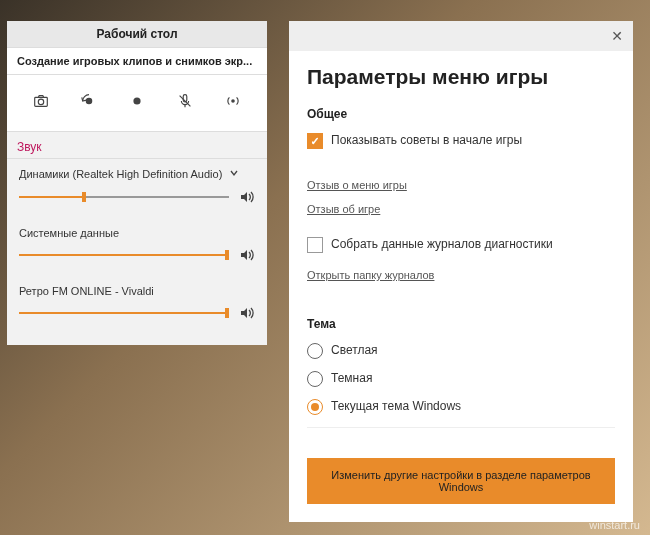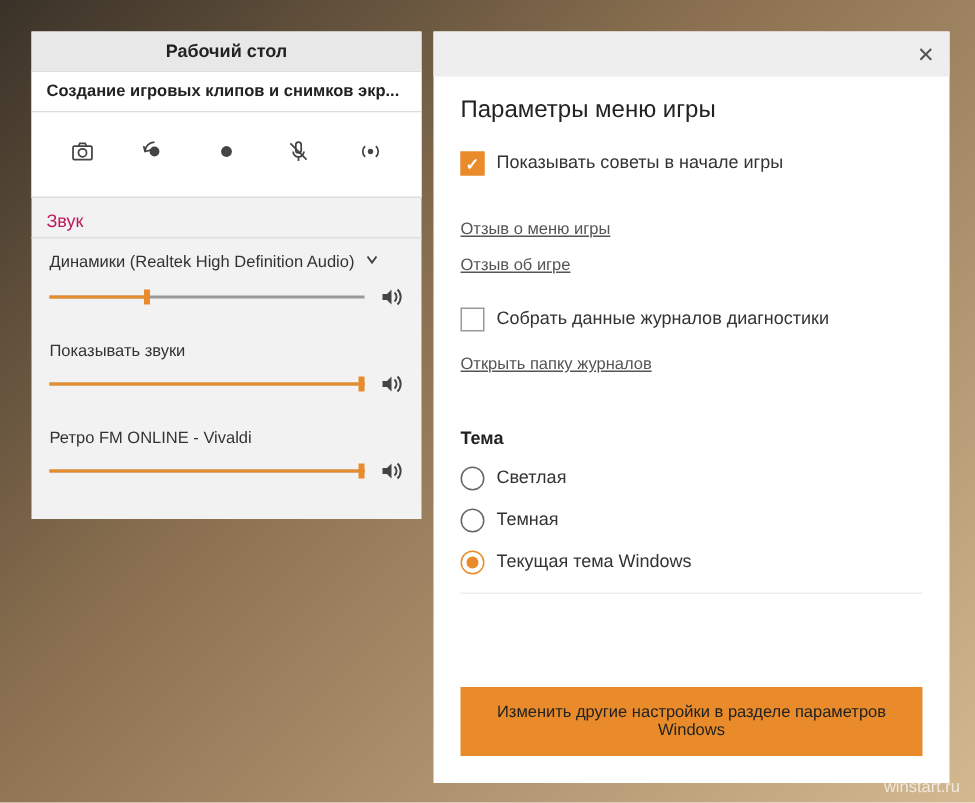--- a/index.html
+++ b/index.html
@@ -1,21 +1,21 @@
 <!DOCTYPE html>
 <html><head>
 <meta charset="utf-8">
 <style>
 * { box-sizing: border-box; margin: 0; padding: 0; font-family: "Segoe UI", Arial, sans-serif; }
 body { width: 650px; height: 535px; background: linear-gradient(135deg, #3a3228 0%, #8a7050 40%, #d4b890 100%); position: relative; overflow: hidden; }
 
 .panel { background: #f2f2f2; position: absolute; }
 
 
-.left { left: 21px; top: 21px; width: 260px; }
+.left { left: 7px; top: 21px; width: 260px; }
 .lp-header { background: #e8e8e8; text-align: center; padding: 6px 0; font-size: 12px; font-weight: 600; color: #222; }
 .lp-top { display: flex; align-items: center; padding: 10px 14px; }
 .time { font-size: 22px; font-weight: 600; color: #222; flex: 1; }
 .top-icons { display: flex; align-items: center; gap: 10px; }
 .ico { width: 16px; height: 16px; display: flex; align-items: center; justify-content: center; }
 .avatar { width: 24px; height: 24px; border-radius: 50%; background: radial-gradient(circle at 30% 30%, #6a8a5a, #2a3a2a); }
 .lp-sub { background: #fff; padding: 7px 10px; font-size: 11px; font-weight: 600; color: #222; border-top: 1px solid #ddd; border-bottom: 1px solid #ddd; white-space: nowrap; overflow: hidden; text-overflow: ellipsis; }
 .lp-controls { background: #fff; display: flex; justify-content: space-around; padding: 12px 10px 16px; border-bottom: 1px solid #ddd; }
 .ctrl { width: 28px; height: 28px; display: flex; align-items: center; justify-content: center; position: relative; }
 .lp-section-title { padding: 8px 10px 4px; font-size: 12px; font-weight: 400; color: #be185d; border-bottom: 1px solid #ddd; }
@@ -26,21 +26,21 @@
 .slider { flex: 1; height: 2px; background: #999; position: relative; margin-right: 10px; }
 .slider-fill { position: absolute; left: 0; top: 0; height: 2px; background: #e98b2a; }
 .slider-thumb { position: absolute; top: -4px; width: 4px; height: 10px; background: #e98b2a; }
 .vol-ico { width: 16px; height: 16px; }
 
 
 .right { left: 289px; top: 21px; width: 344px; height: 501px; background: #fff; display: flex; flex-direction: column; }
 .rp-header { height: 30px; background: #eee; display: flex; align-items: center; justify-content: flex-end; padding: 0 10px; }
 .close { font-size: 14px; color: #555; }
 .rp-body { padding: 14px 18px 0; flex: 1; overflow: hidden; }
-.rp-title { font-size: 16px; font-weight: 400; color: #222; margin-bottom: 18px; }
+.rp-title { font-size: 21px; font-weight: 700; color: #222; margin-bottom: 18px; }
 .rp-section { font-size: 12px; font-weight: 600; color: #222; margin-bottom: 12px; }
 .rp-row { display: flex; font-size: 12px; color: #333; margin-bottom: 12px; }
 .checkbox { width: 16px; height: 16px; border: 1px solid #999; margin-right: 8px; flex-shrink: 0; display: flex; align-items: center; justify-content: center; }
 .checkbox.checked { background: #e98b2a; border-color: #e98b2a; }
 .checkbox.checked::after { content: "✓"; color: #fff; font-size: 11px; font-weight: bold; }
 .link { font-size: 11px; color: #555; text-decoration: underline; margin-bottom: 8px; display: inline-block; }
 .spacer { height: 14px; }
 .radio { width: 16px; height: 16px; border: 1px solid #666; border-radius: 50%; margin-right: 8px; flex-shrink: 0; position: relative; }
 .radio.sel { border-color: #e98b2a; }
 .radio.sel::after { content: ""; position: absolute; left: 3px; top: 3px; width: 8px; height: 8px; background: #e98b2a; border-radius: 50%; }
@@ -113,21 +113,21 @@
         <svg viewBox="0 0 16 16" width="16" height="16">
             <polygon points="2,6 5,6 8,3 8,13 5,10 2,10" fill="#444" stroke="none"></polygon>
             <path d="M10 5 A4 4 0 0 1 10 11"></path>
             <path d="M12 3 A7 7 0 0 1 12 13"></path>
           </svg>
       </div>
     </div>
   </div>
 
   <div class="audio-row">
-    <div class="audio-label">Показывать звуки</div>
+    <div class="audio-label">Системные данные</div>
     <div class="slider-wrap">
       <div class="slider">
         <div class="slider-fill" style="width:100%"></div>
         <div class="slider-thumb" style="left:calc(100% - 4px)"></div>
       </div>
       <div class="vol-ico">
         <svg viewBox="0 0 16 16" width="16" height="16">
             <polygon points="2,6 5,6 8,3 8,13 5,10 2,10" fill="#444" stroke="none"></polygon>
             <path d="M10 5 A4 4 0 0 1 10 11"></path>
             <path d="M12 3 A7 7 0 0 1 12 13"></path>
@@ -154,20 +154,21 @@
   </div>
 </div>
 
 <div class="panel right">
   <div class="rp-header">
     <div class="close">✕</div>
   </div>
   <div class="rp-body">
     <div class="rp-title">Параметры меню игры</div>
 
+    <div class="rp-section">Общее</div>
     <div class="rp-row">
       <div class="checkbox checked"></div>
       <span>Показывать советы в начале игры</span>
     </div>
     <div class="spacer"></div>
     <a class="link">Отзыв о меню игры</a><br>
     <a class="link">Отзыв об игре</a>
     <div class="spacer"></div>
     <div class="rp-row">
       <div class="checkbox"></div>

